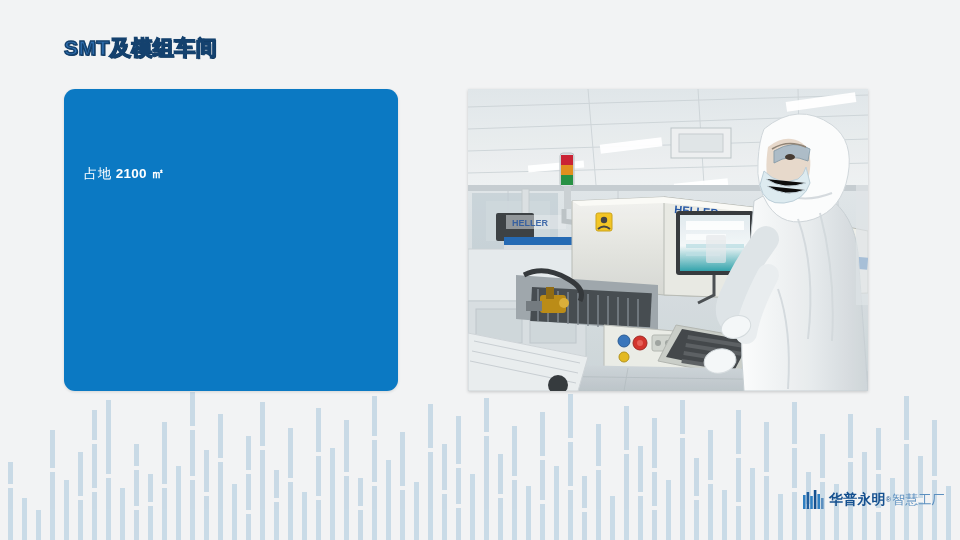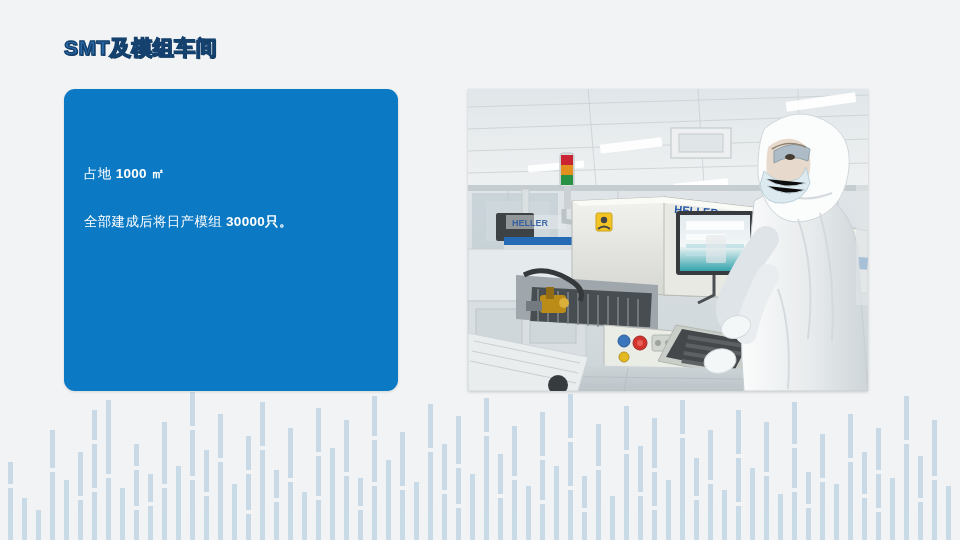--- a/index.html
+++ b/index.html
@@ -315,27 +315,24 @@
       </div>
       <div class="bar" style="left: 946px; height: 54px; background: rgb(194, 214, 228);"></div>
     </div>
 
   <div id="title">SMT及模组车间</div>
 
   <div id="info-card">
     <div id="info-lines">
 
       <div class="info-line">
-        <span class="thin">占地 </span><b>1000</b><b> ㎡</b>
-      </div>
-
-
-      <div class="info-line">
-        <span class="thin">全部建成后将日产模组 </span><b>30000只。</b>
-      </div>
+        <span class="thin">占地 </span><b>2100</b><b> ㎡</b>
+      </div>
+
+
 
     </div>
   </div>
 
   <div id="photo-frame">
     <svg width="400" height="302" viewBox="0 0 400 302">
       <defs>
         <linearGradient id="wall" x1="0" y1="0" x2="0" y2="1">
           <stop offset="0" stop-color="#e9edef"></stop>
           <stop offset="1" stop-color="#c9d2d6"></stop>
@@ -556,14 +553,27 @@
           <path d="M310 200 q14 40 10 100"></path>
         </g>
       </g>
 
       <rect x="388" y="96" width="12" height="120" fill="#dde3e6" opacity=".7"></rect>
 
       <rect x="0" y="0" width="400" height="302" fill="#ffffff" opacity=".05"></rect>
     </svg>
   </div>
 
+  <div id="logo">
+    <svg id="logo-mark" viewBox="0 0 21 19">
+      <rect x="0" y="5" width="2.6" height="14" fill="#2f7fc1"></rect>
+      <rect x="3.6" y="2" width="2.6" height="17" fill="#1f5e9e"></rect>
+      <rect x="7.2" y="6" width="2.6" height="13" fill="#2f7fc1"></rect>
+      <rect x="10.8" y="0" width="2.6" height="19" fill="#15508f"></rect>
+      <rect x="14.4" y="4" width="2.6" height="15" fill="#2f7fc1"></rect>
+      <rect x="18" y="8" width="2.6" height="11" fill="#5b8fbf"></rect>
+    </svg>
+    <span id="logo-main">华普永明</span>
+      <span id="logo-reg">®</span>
+    <span id="logo-sub">智慧工厂</span>
+  </div>
 
 </div>
 
 </body></html>

